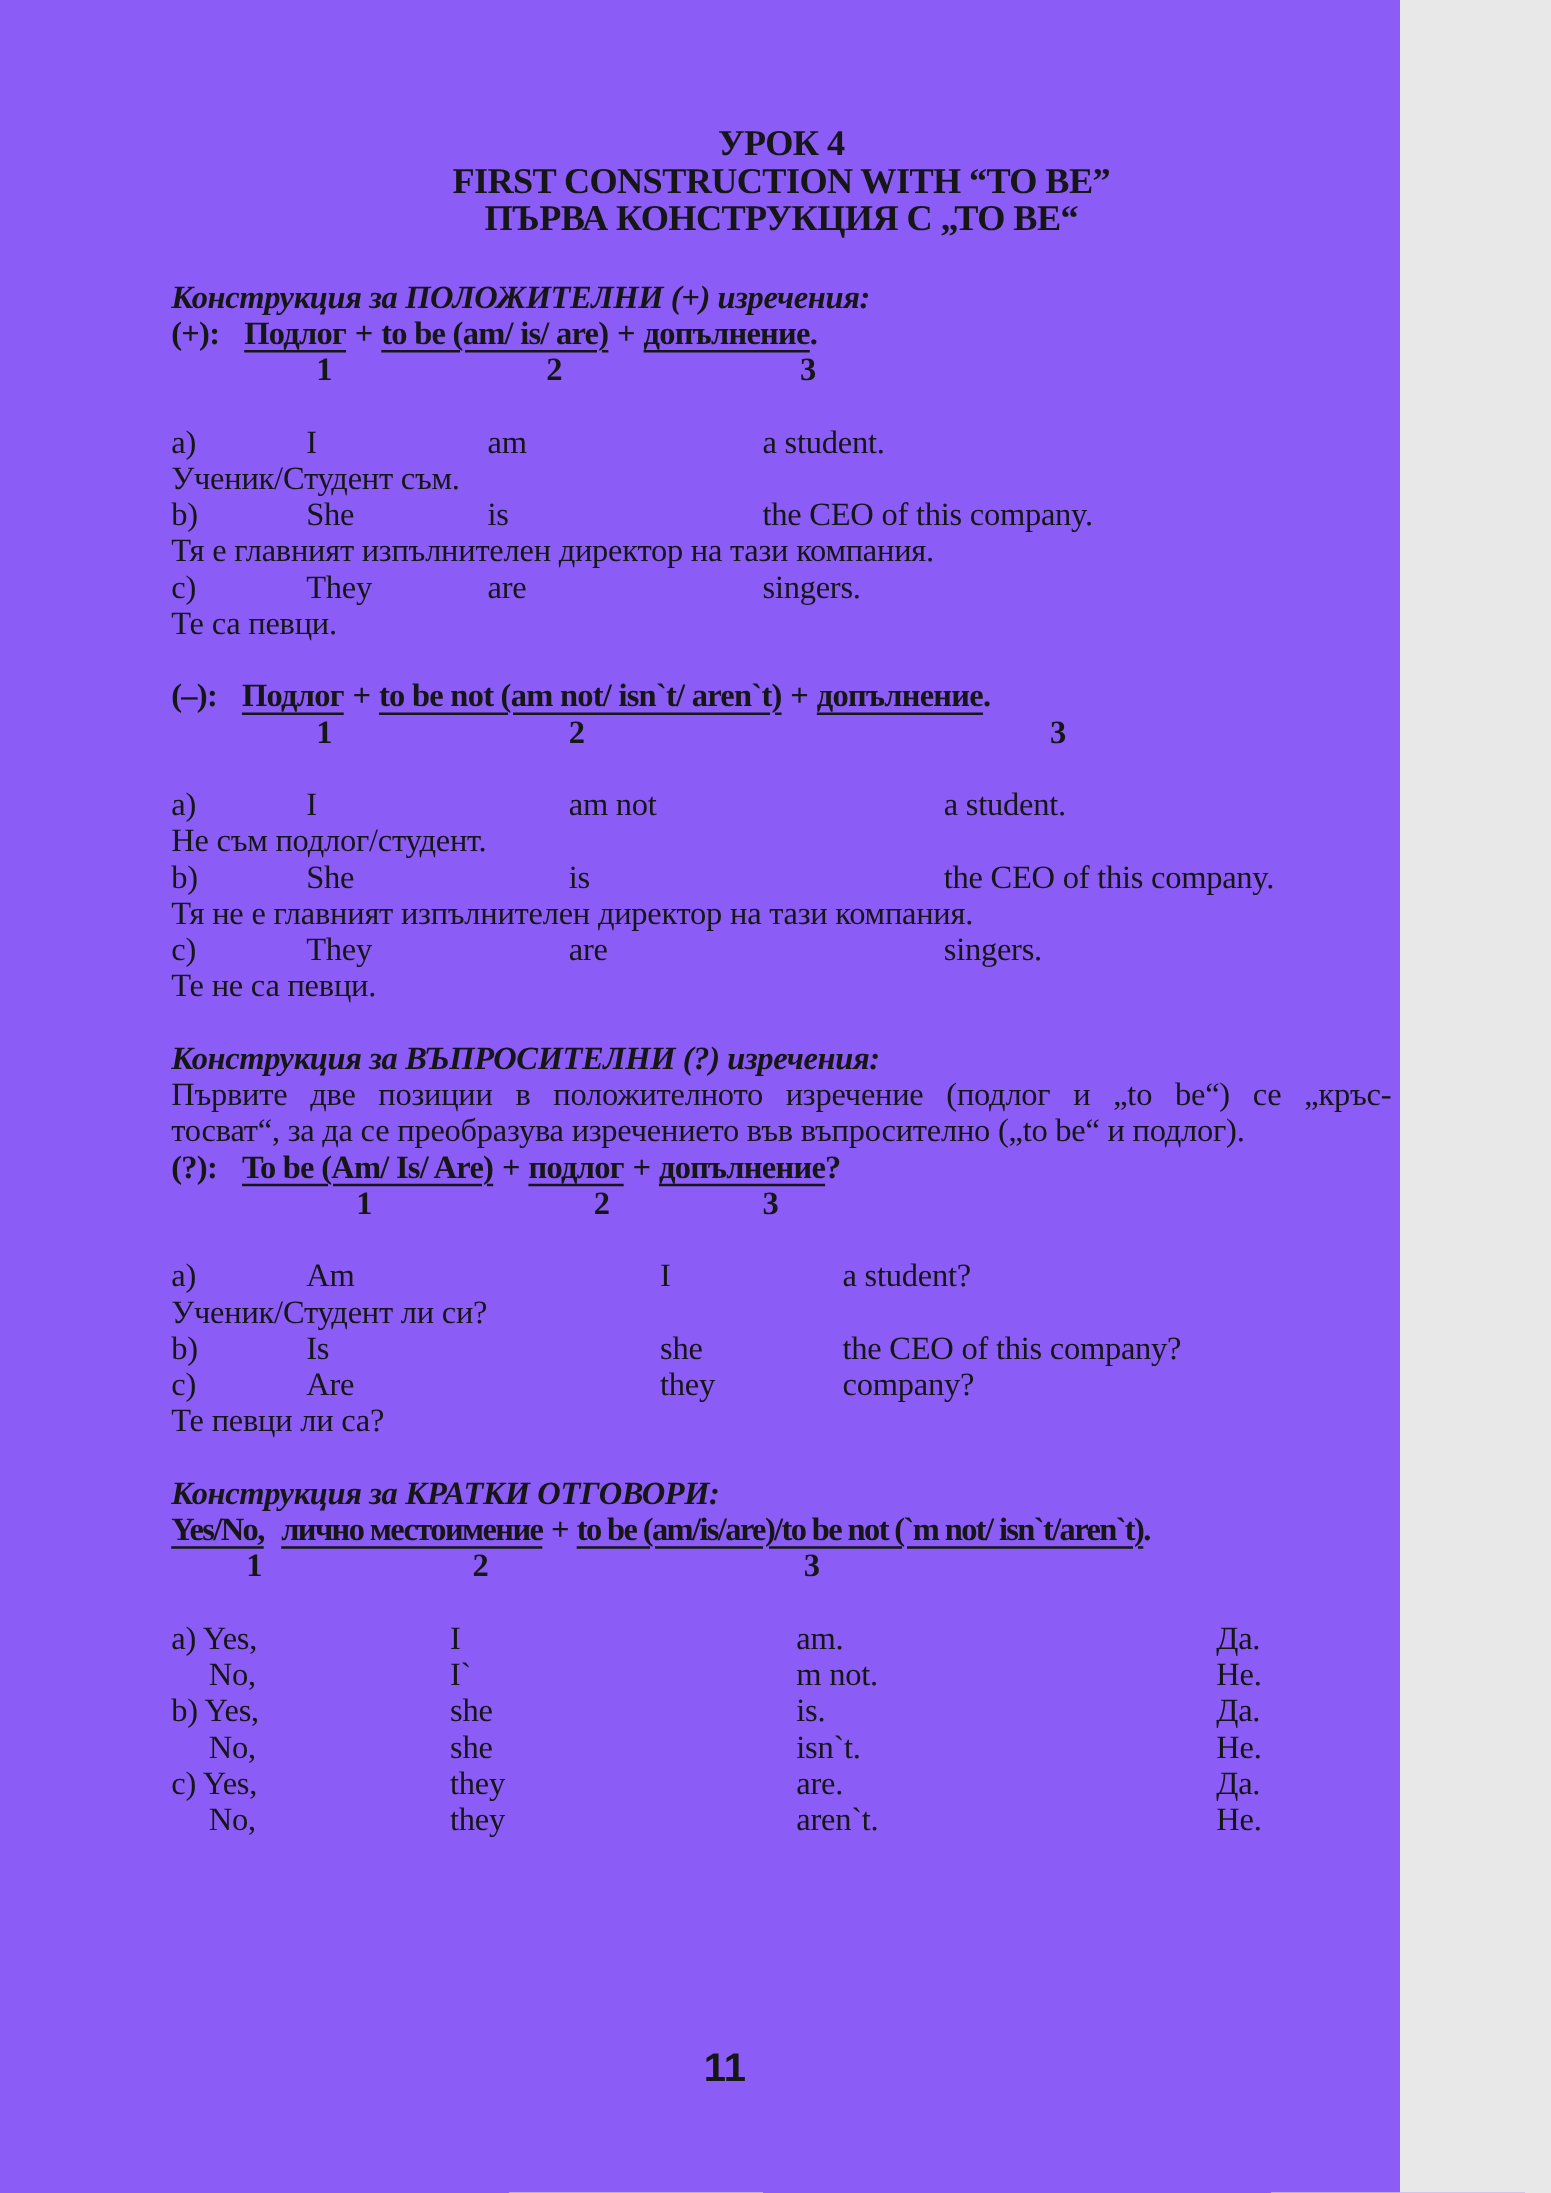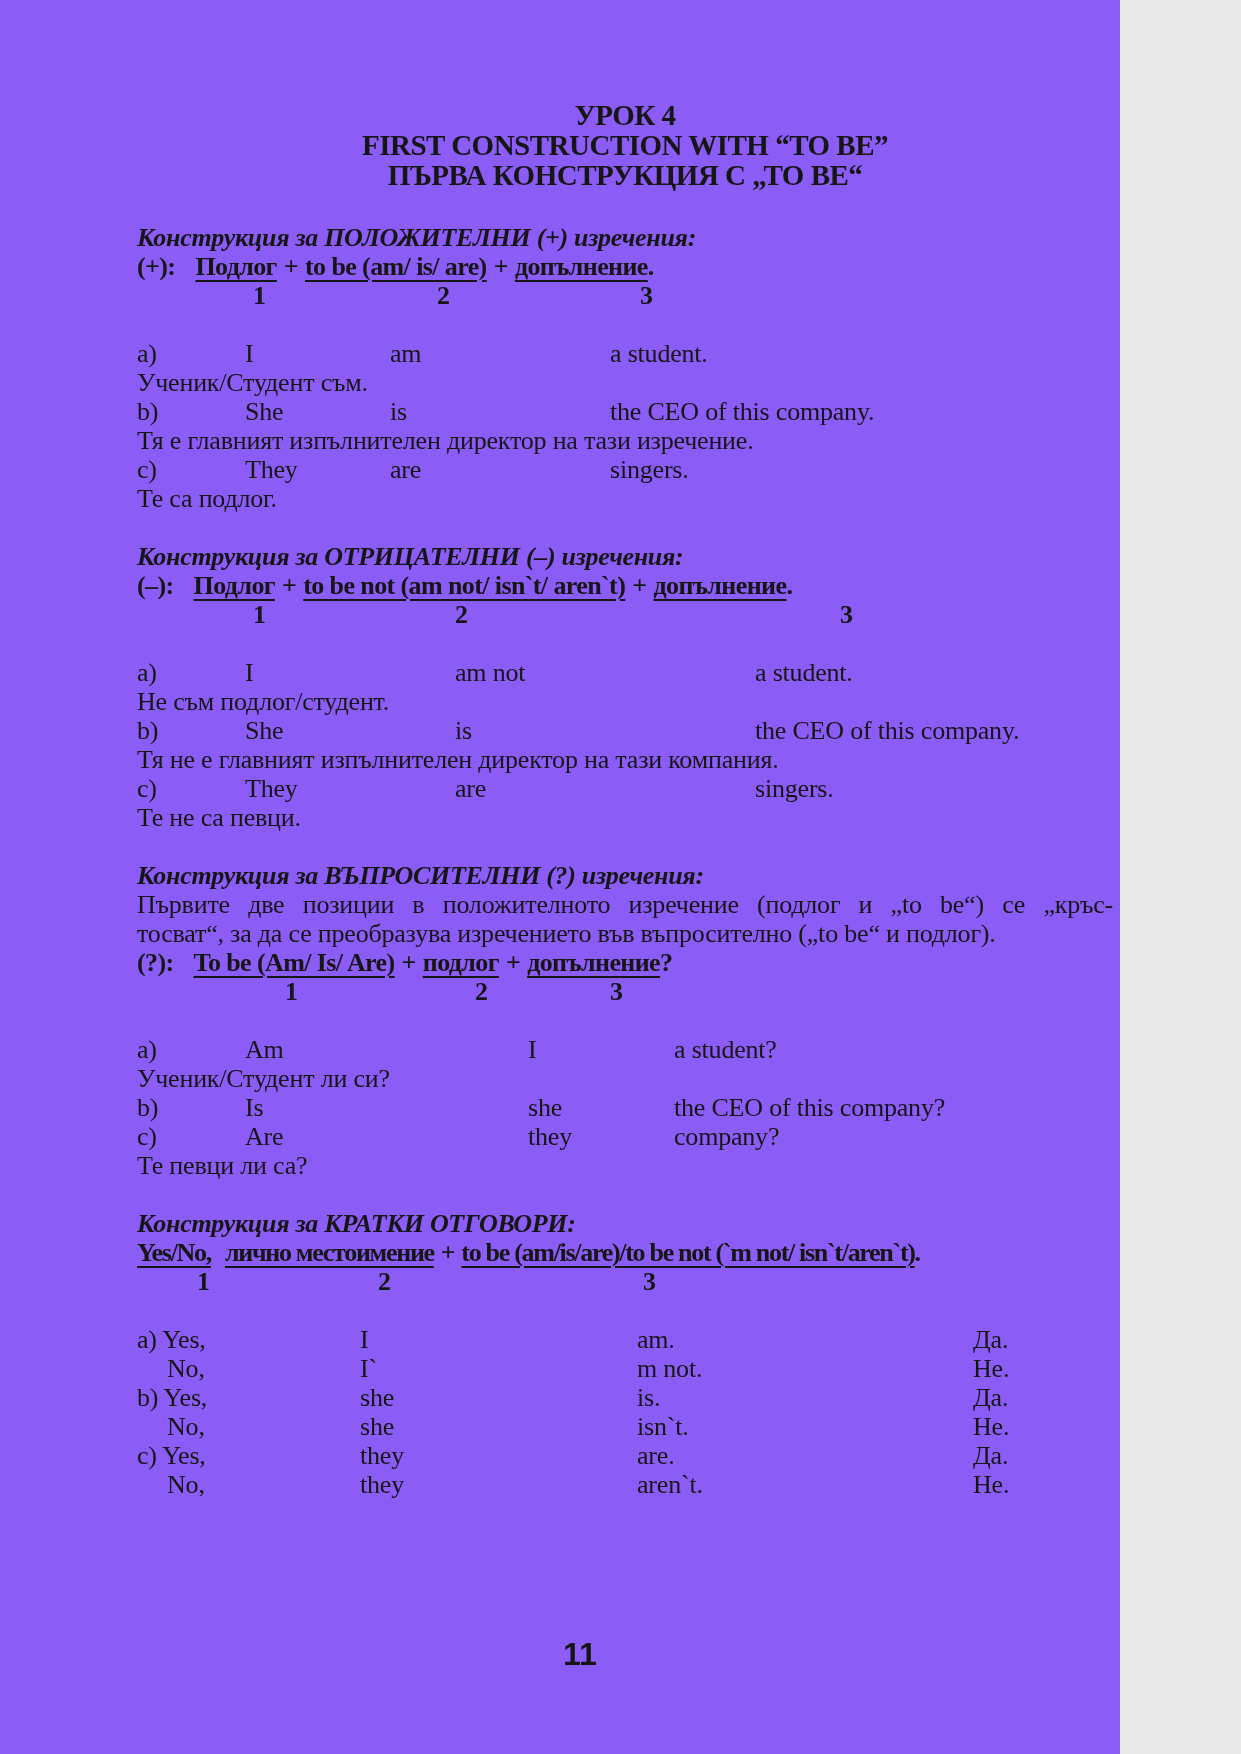--- a/index.html
+++ b/index.html
@@ -105,33 +105,32 @@
           <span>am</span>
           <span>a student.</span>
         </div>
         <div class="translation">Ученик/Студент съм.</div>
         <div class="ex-row">
           <span>b)</span>
           <span>She</span>
           <span>is</span>
           <span>the CEO of this company.</span>
         </div>
-        <div class="translation">Тя е главният изпълнителен директор на тази изречение.</div>
+        <div class="translation">Тя е главният изпълнителен директор на тази компания.</div>
         <div class="ex-row">
           <span>c)</span>
           <span>They</span>
           <span>are</span>
           <span>singers.</span>
         </div>
-        <div class="translation">Те са подлог.</div>
+        <div class="translation">Те са певци.</div>
       </div>
     </section>
 
     <section id="sec2">
-      <div class="sec-header">Конструкция за ОТРИЦАТЕЛНИ (–) изречения:</div>
       <div class="construction">
         <span class="pfx">(–):</span><span class="u">Подлог</span><span class="plus">+</span><span class="u">to be not (am not/ isn`t/ aren`t)</span><span class="plus">+</span><span class="u">допълнение</span><span>.</span>
       </div>
       <div class="numbers">
         <span class="n1">1</span>
         <span class="n2">2</span>
         <span class="n3">3</span>
       </div>
       <div class="examples">
         <div class="ex-row">

